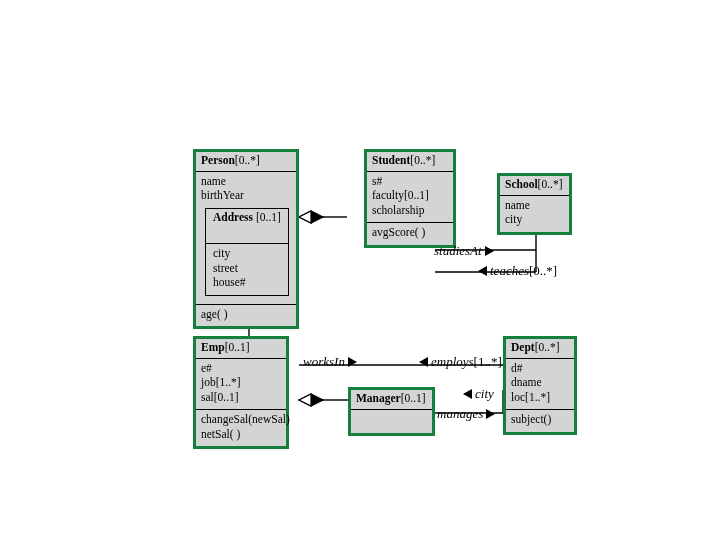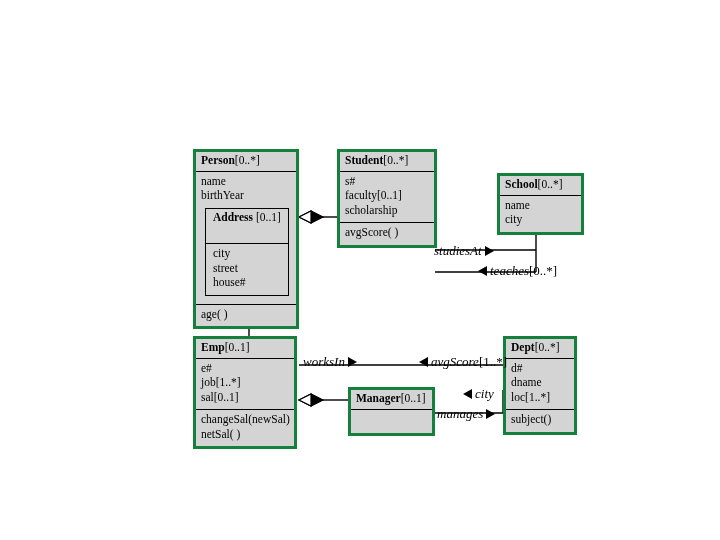--- a/index.html
+++ b/index.html
@@ -151,42 +151,42 @@
           <div class="row">street</div>
           <div class="row">house#</div>
         </div>
       </div>
     </div>
     <div class="ops">
       <div class="row">age( )</div>
     </div>
   </div>
 
-  <div class="umlbox" style="left:337px; top:149px; width:100px;">
+  <div class="umlbox" style="left:364px; top:149px; width:92px;">
     <div class="title"><span>Student</span><span class="mult">[0..*]</span></div>
     <div class="attrs">
       <div class="row">s#</div>
       <div class="row">faculty[0..1]</div>
       <div class="row">scholarship</div>
 
     </div>
     <div class="ops">
       <div class="row">avgScore( )</div>
     </div>
   </div>
 
-  <div class="umlbox" style="left:497px; top:173px; width:87px;">
+  <div class="umlbox" style="left:497px; top:173px; width:75px;">
     <div class="title"><span>School</span><span class="mult">[0..*]</span></div>
     <div class="attrs">
       <div class="row">name</div>
       <div class="row">city</div>
     </div>
   </div>
 
-  <div class="umlbox" style="left:193px; top:336px; width:104px;">
+  <div class="umlbox" style="left:193px; top:336px; width:96px;">
     <div class="title"><span>Emp</span><span class="mult">[0..1]</span></div>
     <div class="attrs">
       <div class="row">e#</div>
       <div class="row">job[1..*]</div>
       <div class="row">sal[0..1]</div>
     </div>
     <div class="ops">
       <div class="row">changeSal(newSal)</div>
       <div class="row">netSal( )</div>
     </div>
@@ -208,19 +208,19 @@
       <div class="row">subject()</div>
     </div>
   </div>
 
   <div class="assoc" style="left:434px; top:244px;"><span>studiesAt</span><span class="tri tri-r"></span></div>
 
   <div class="assoc" style="left:478px; top:264px;"><span class="tri tri-l"></span><span>teaches</span><span class="mult">[0..*]</span></div>
 
   <div class="assoc" style="left:303px; top:355px;"><span>worksIn</span><span class="tri tri-r"></span></div>
 
-  <div class="assoc" style="left:419px; top:355px;"><span class="tri tri-l"></span><span>avgScore</span><span class="mult">[1..*]</span></div>
+  <div class="assoc" style="left:419px; top:355px;"><span class="tri tri-l"></span><span>employs</span><span class="mult">[1..*]</span></div>
 
   <div class="assoc" style="left:463px; top:387px;"><span class="tri tri-l"></span><span>city</span></div>
 
   <div class="assoc" style="left:437px; top:407px;"><span>manages</span><span class="tri tri-r"></span></div>
 
 </div>
 
 </body></html>

